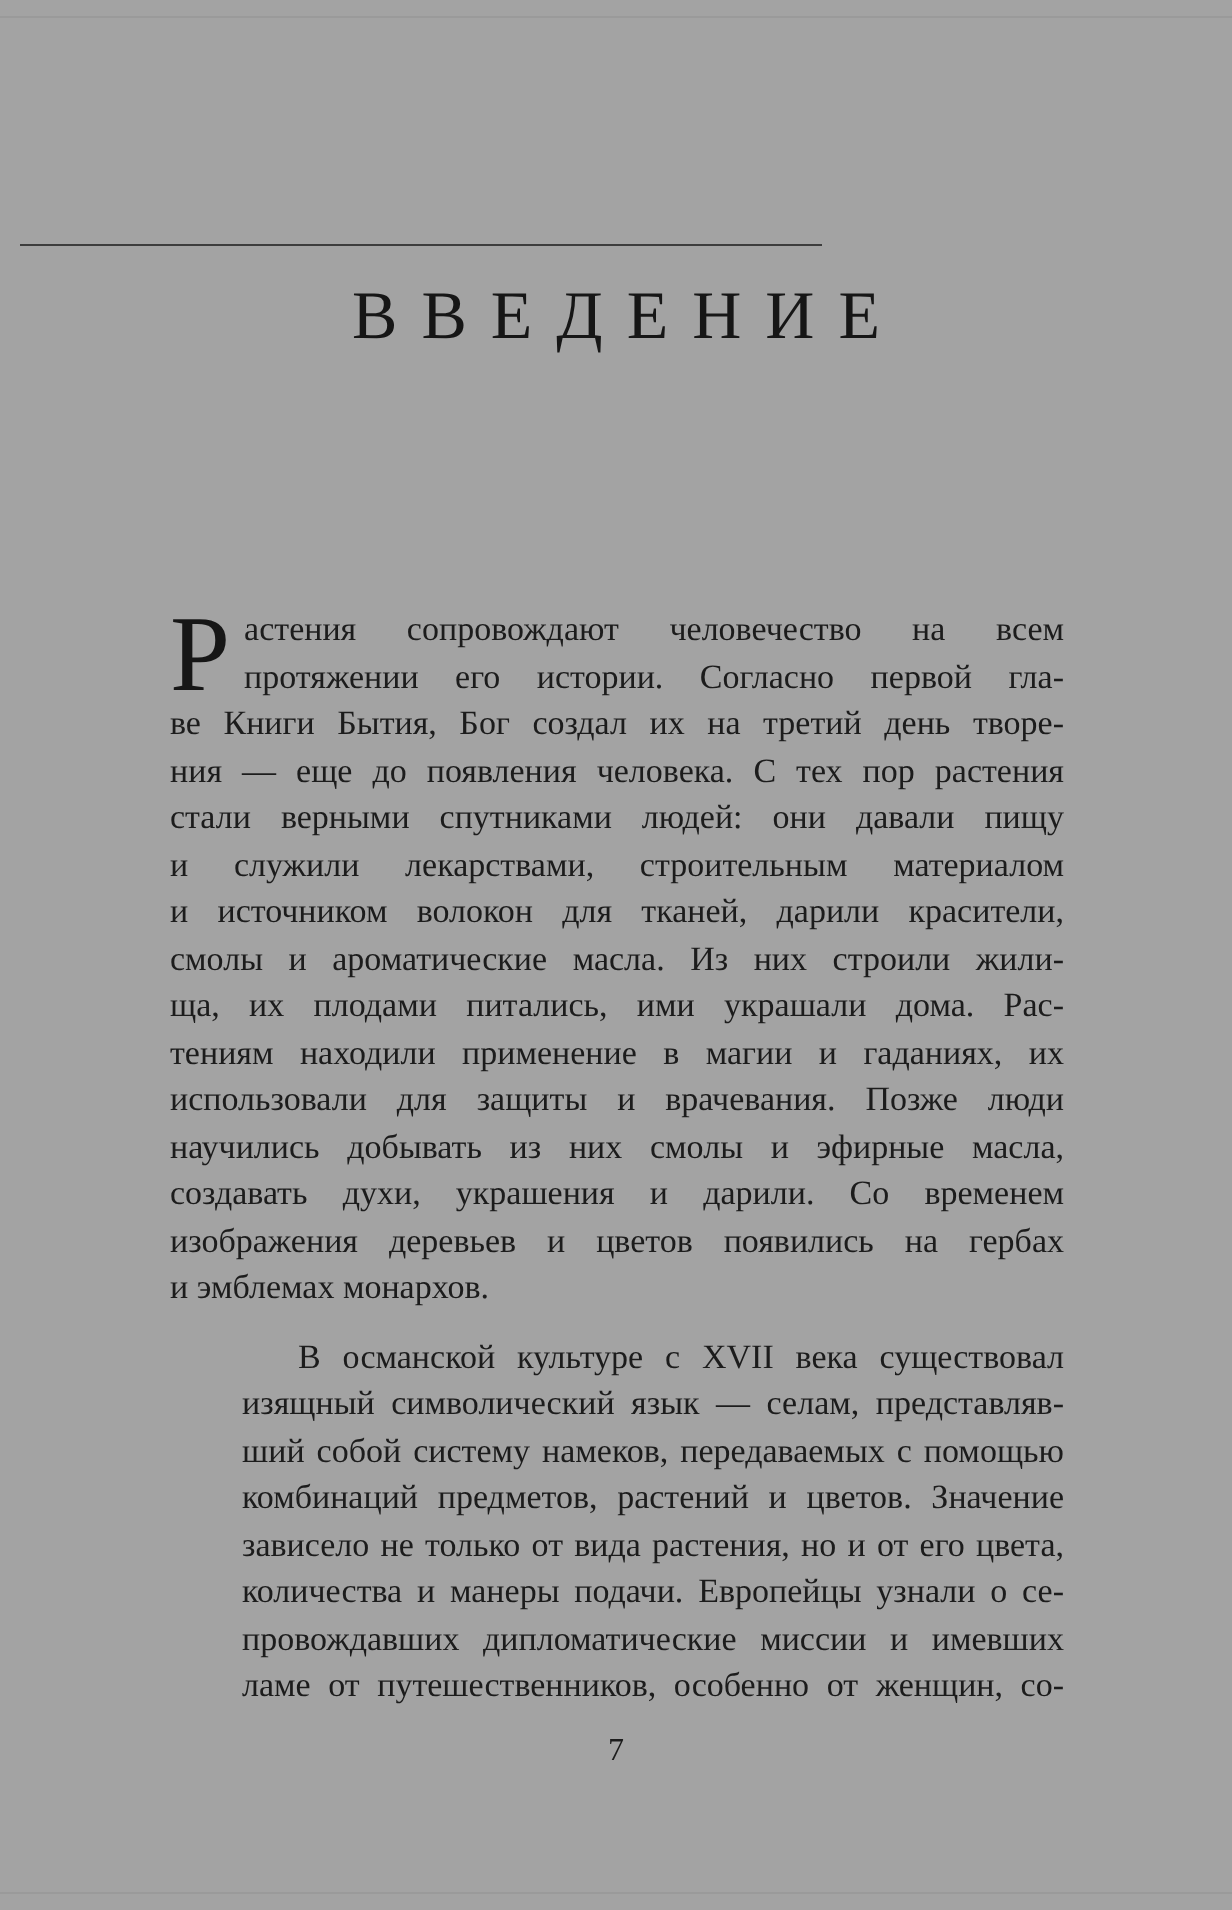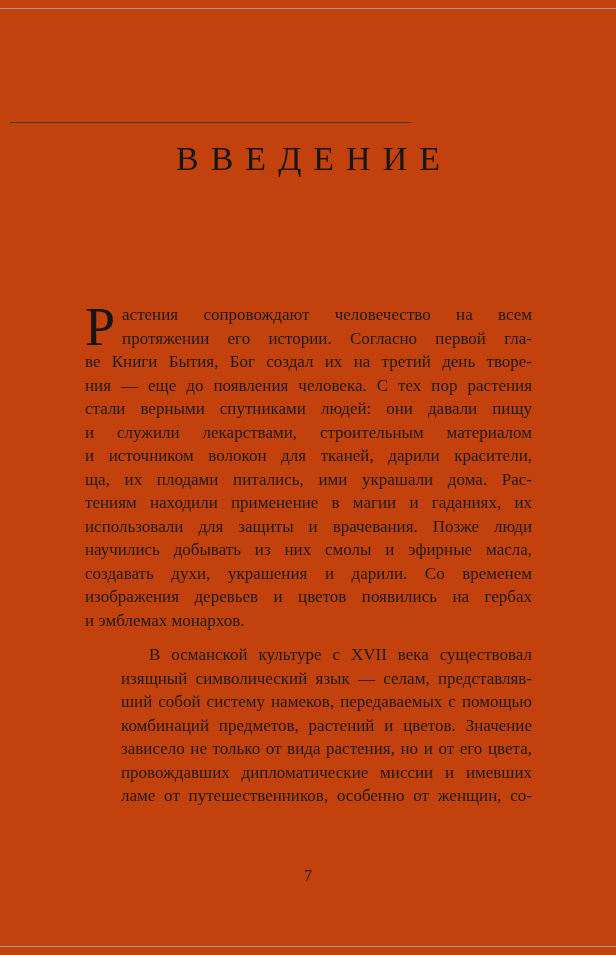--- a/index.html
+++ b/index.html
@@ -3,21 +3,21 @@
 <meta charset="utf-8">
 <style>
   * { margin: 0; padding: 0; box-sizing: border-box; }
   html, body { background: #ffffff; }
   body { width: 616px; }
 
   .page {
     position: relative;
     width: 616px;
     height: 955px;
-    background: #c2410c;
+    background: #a3a3a3;
     font-family: "Liberation Serif", serif;
     color: #1c1c1c;
     overflow: hidden;
   }
 
   .edge-line {
     position: absolute;
     left: 0;
     width: 616px;
     height: 1px;
@@ -106,35 +106,37 @@
 
     <div class="paragraph para1">
       <span class="drop-cap">Р</span>
       <div class="line">астения сопровождают человечество на всем</div>
       <div class="line">протяжении его истории. Согласно первой гла-</div>
       <div class="line">ве Книги Бытия, Бог создал их на третий день творе-</div>
       <div class="line">ния — еще до появления человека. С тех пор растения</div>
       <div class="line">стали верными спутниками людей: они давали пищу</div>
       <div class="line">и служили лекарствами, строительным материалом</div>
       <div class="line">и источником волокон для тканей, дарили красители,</div>
+      <div class="line">смолы и ароматические масла. Из них строили жили-</div>
       <div class="line">ща, их плодами питались, ими украшали дома. Рас-</div>
       <div class="line">тениям находили применение в магии и гаданиях, их</div>
       <div class="line">использовали для защиты и врачевания. Позже люди</div>
       <div class="line">научились добывать из них смолы и эфирные масла,</div>
       <div class="line">создавать духи, украшения и дарили. Со временем</div>
       <div class="line">изображения деревьев и цветов появились на гербах</div>
       <div class="line flush-left">и эмблемах монархов.</div>
     </div>
 
     <div class="paragraph para2">
       <div class="line indent">В османской культуре с XVII века существовал</div>
       <div class="line">изящный символический язык — селам, представляв-</div>
       <div class="line">ший собой систему намеков, передаваемых с помощью</div>
       <div class="line">комбинаций предметов, растений и цветов. Значение</div>
       <div class="line">зависело не только от вида растения, но и от его цвета,</div>
+      <div class="line">количества и манеры подачи. Европейцы узнали о се-</div>
       <div class="line">провождавших дипломатические миссии и имевших</div>
       <div class="line">ламе от путешественников, особенно от женщин, со-</div>
     </div>
 
   </div>
 
   <div class="page-number">7</div>
 
   <div class="edge-line bottom"></div>
 

